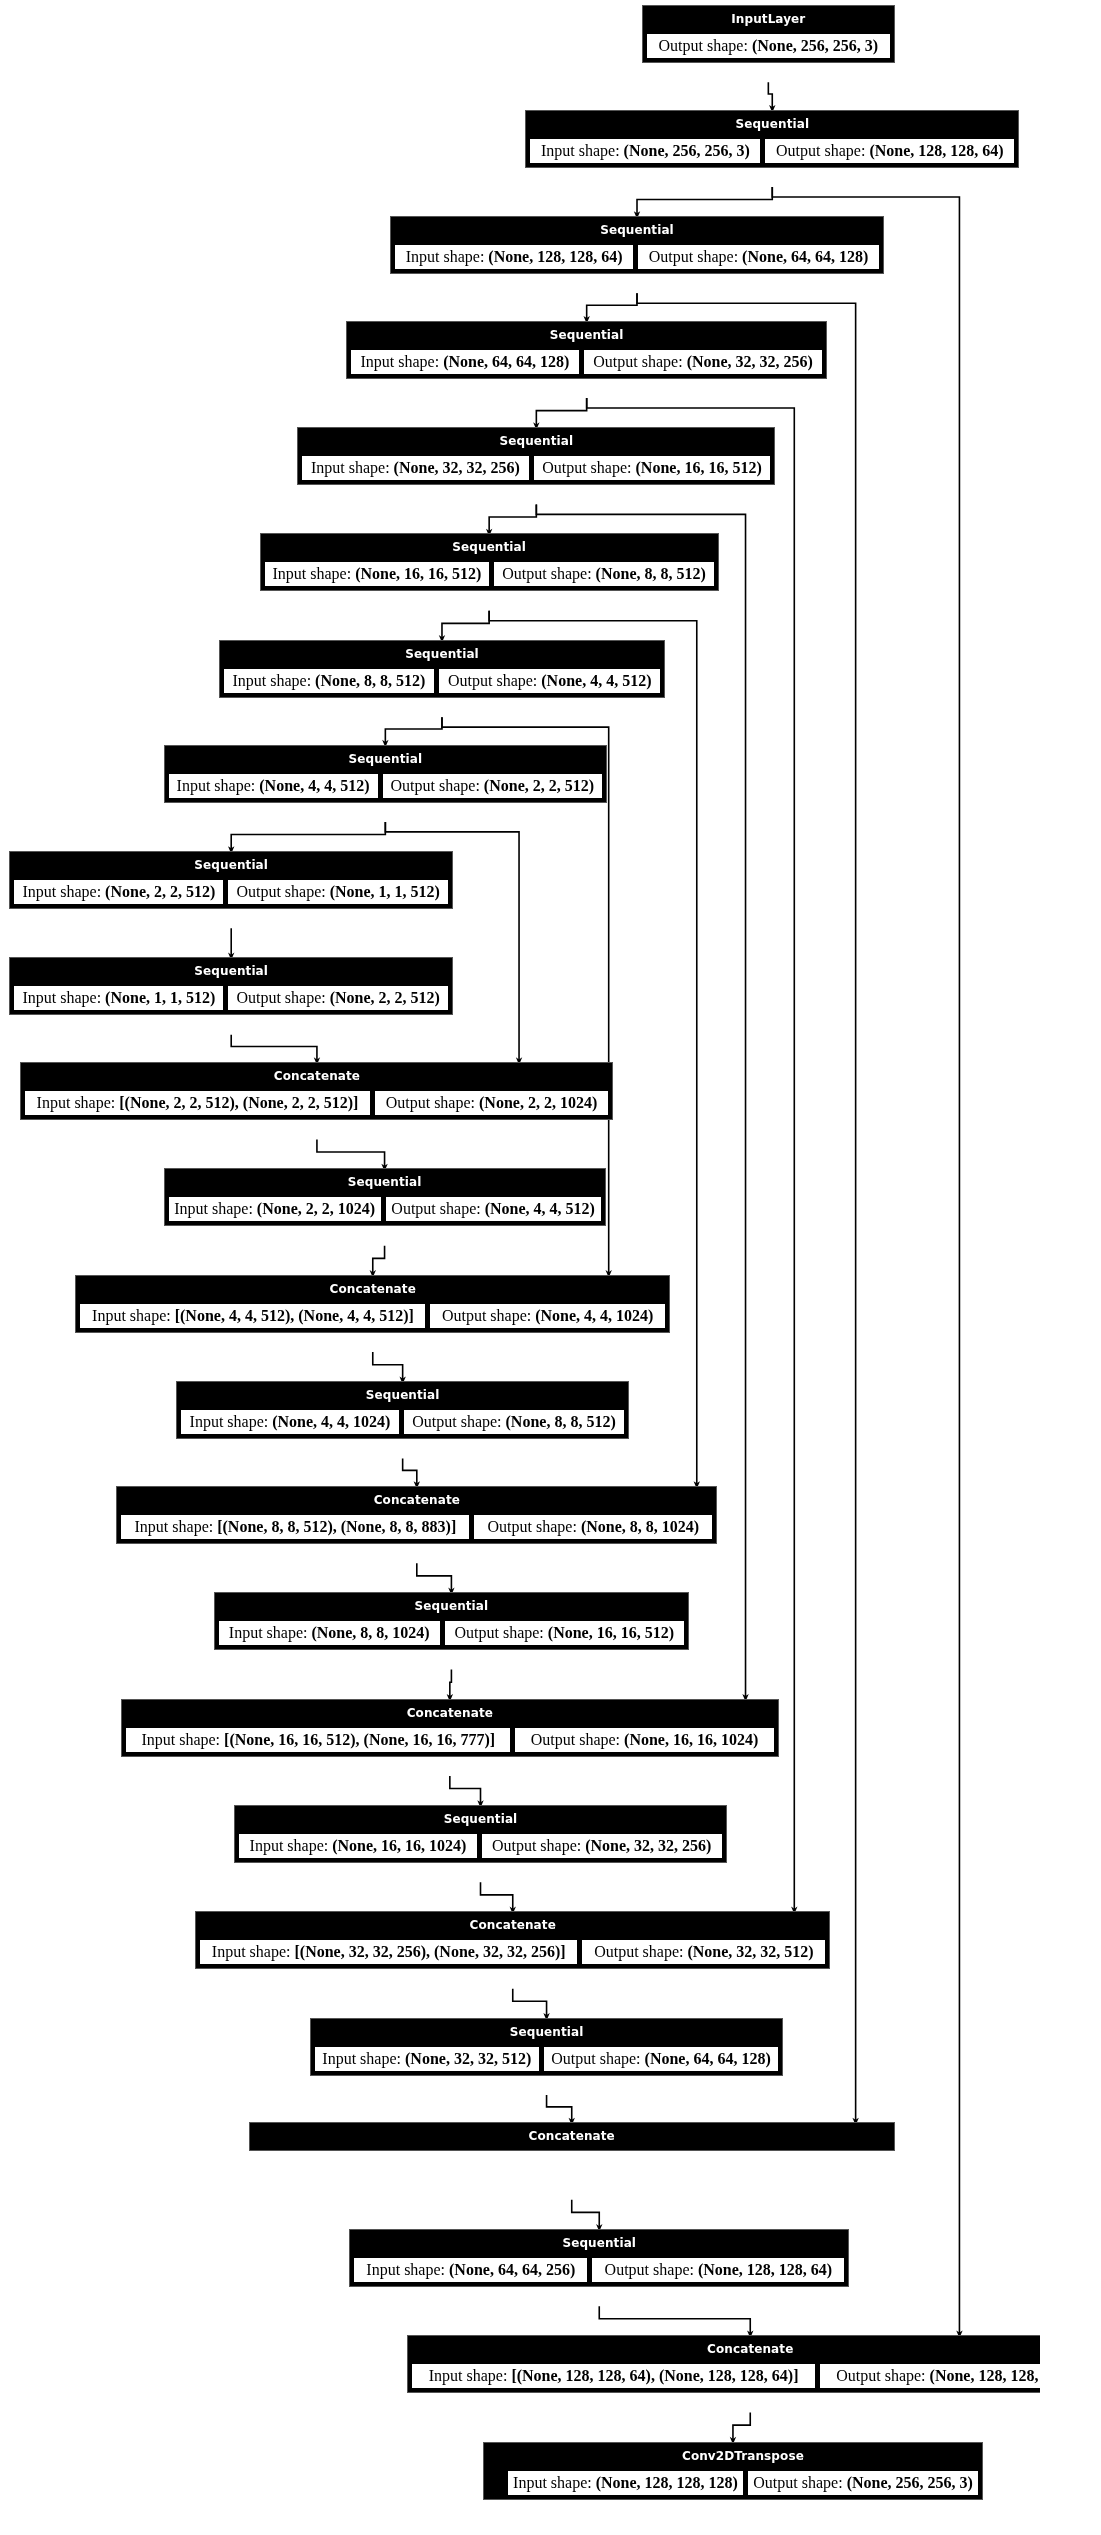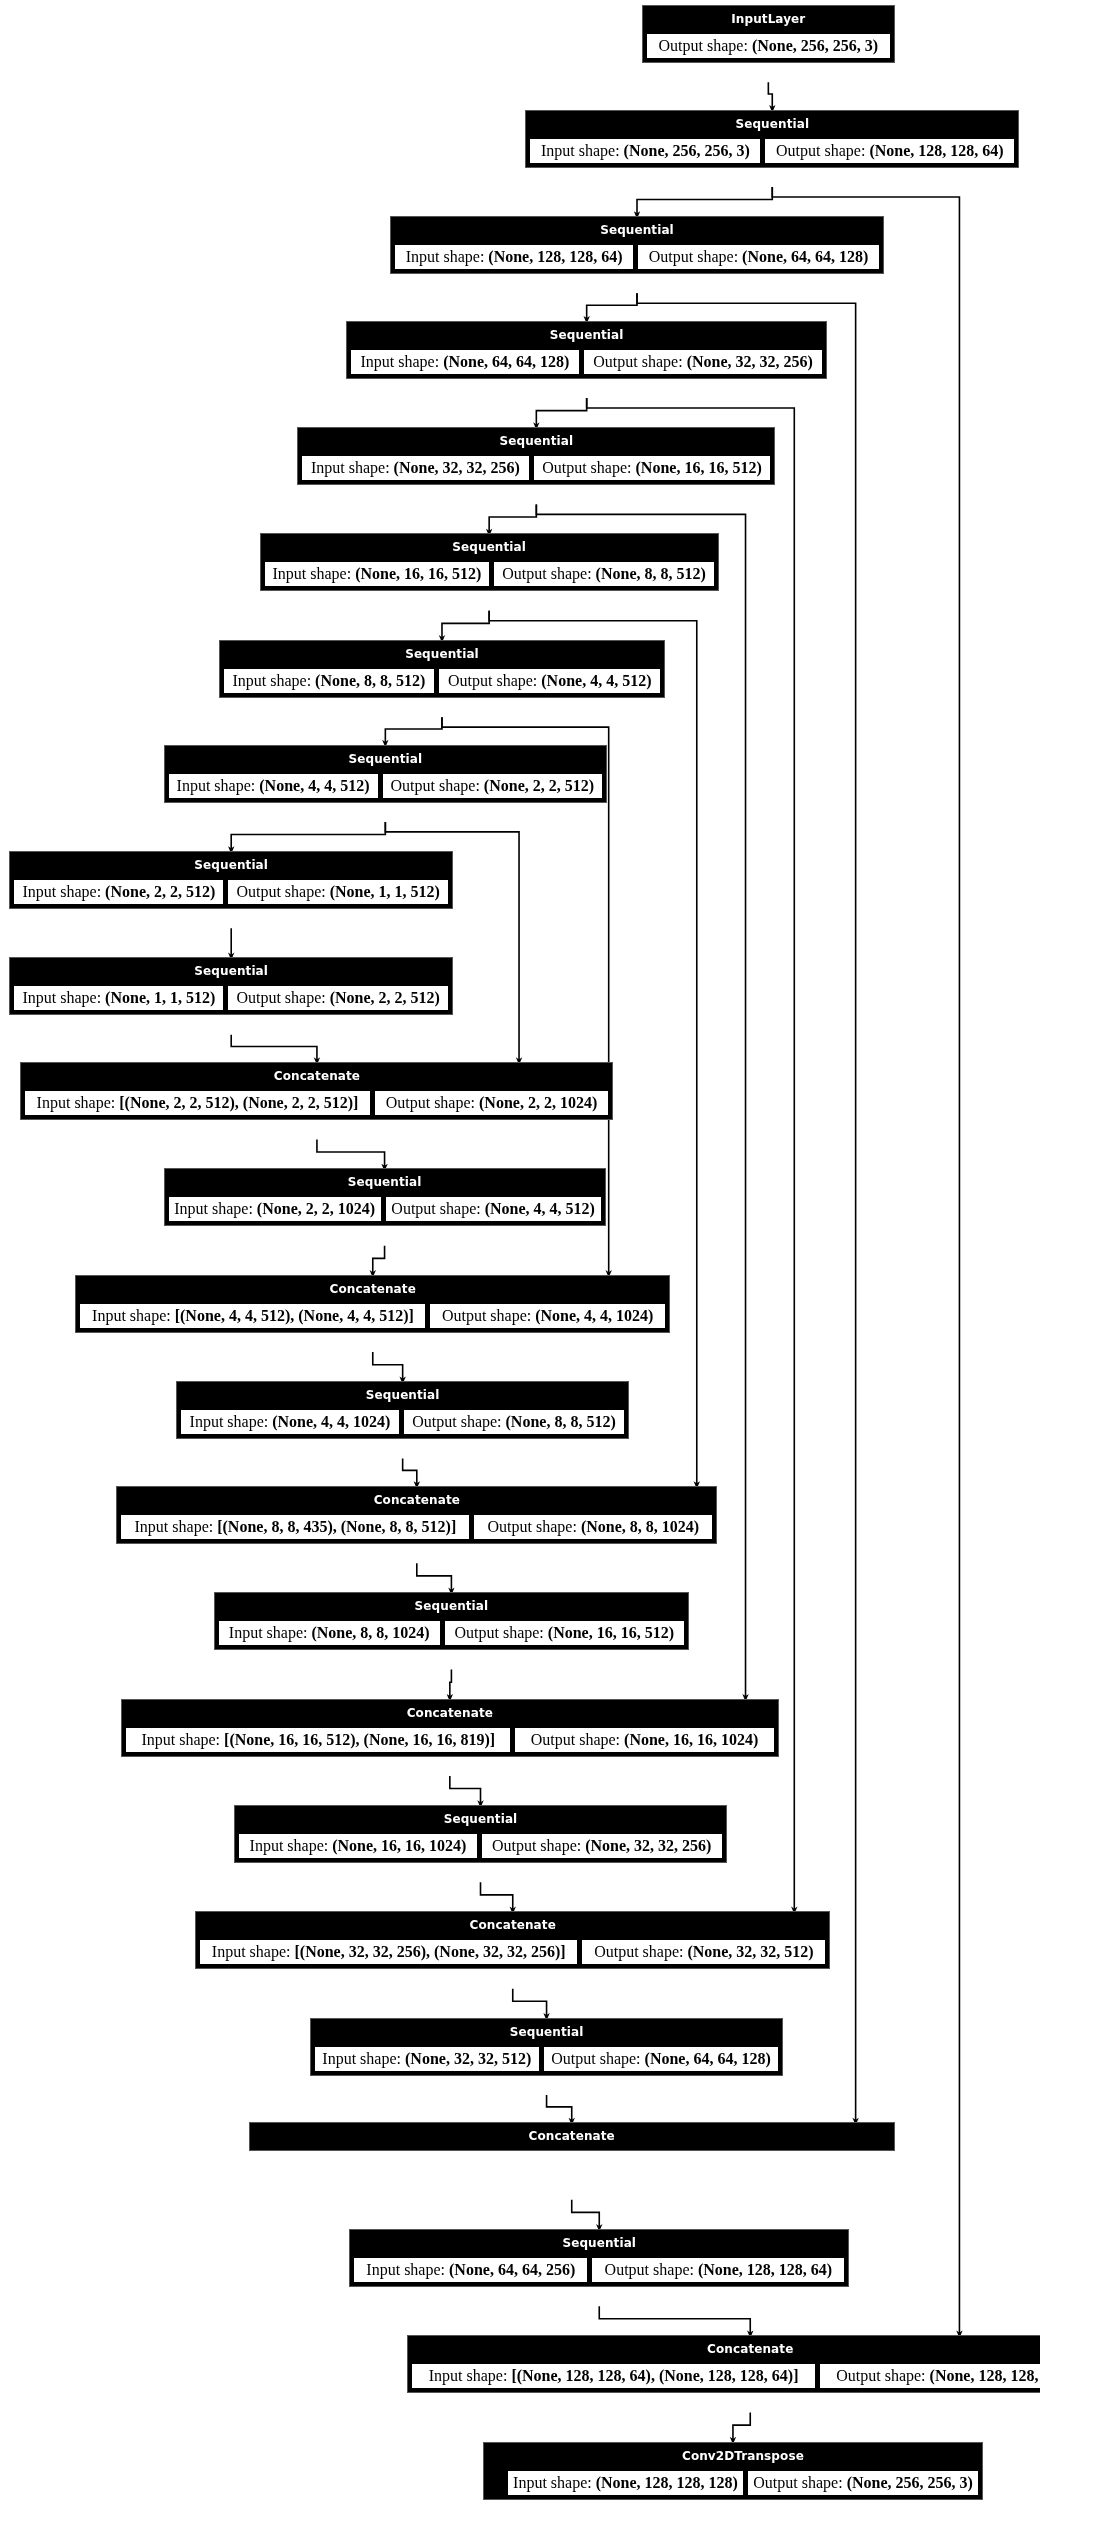--- a/index.html
+++ b/index.html
@@ -209,35 +209,35 @@
       <div class="node" style="left: 176.16px; top: 1381.12px; width: 452.983px;">
         <div class="node-title">Sequential</div>
         <div class="node-body">
           <div class="cell"><span class="lbl">Input shape:</span> <b>(None, 4, 4, 1024)</b></div>
           <div class="cell"><span class="lbl">Output shape:</span> <b>(None, 8, 8, 512)</b></div>
         </div>
       </div>
       <div class="node" style="left: 116.391px; top: 1485.87px; width: 600.831px;">
         <div class="node-title">Concatenate</div>
         <div class="node-body">
-          <div class="cell"><span class="lbl">Input shape:</span> <b>[(None, 8, 8, 435), (None, 8, 8, 512)]</b></div>
+          <div class="cell"><span class="lbl">Input shape:</span> <b>[(None, 8, 8, 512), (None, 8, 8, 883)]</b></div>
           <div class="cell"><span class="lbl">Output shape:</span> <b>(None, 8, 8, 1024)</b></div>
         </div>
       </div>
       <div class="node" style="left: 213.909px; top: 1592.23px; width: 475.003px;">
         <div class="node-title">Sequential</div>
         <div class="node-body">
           <div class="cell"><span class="lbl">Input shape:</span> <b>(None, 8, 8, 1024)</b></div>
           <div class="cell"><span class="lbl">Output shape:</span> <b>(None, 16, 16, 512)</b></div>
         </div>
       </div>
       <div class="node" style="left: 121.11px; top: 1698.6px; width: 657.454px;">
         <div class="node-title">Concatenate</div>
         <div class="node-body">
-          <div class="cell"><span class="lbl">Input shape:</span> <b>[(None, 16, 16, 512), (None, 16, 16, 819)]</b></div>
+          <div class="cell"><span class="lbl">Input shape:</span> <b>[(None, 16, 16, 512), (None, 16, 16, 777)]</b></div>
           <div class="cell"><span class="lbl">Output shape:</span> <b>(None, 16, 16, 1024)</b></div>
         </div>
       </div>
       <div class="node" style="left: 234.356px; top: 1804.96px; width: 492.304px;">
         <div class="node-title">Sequential</div>
         <div class="node-body">
           <div class="cell"><span class="lbl">Input shape:</span> <b>(None, 16, 16, 1024)</b></div>
           <div class="cell"><span class="lbl">Output shape:</span> <b>(None, 32, 32, 256)</b></div>
         </div>
       </div>

